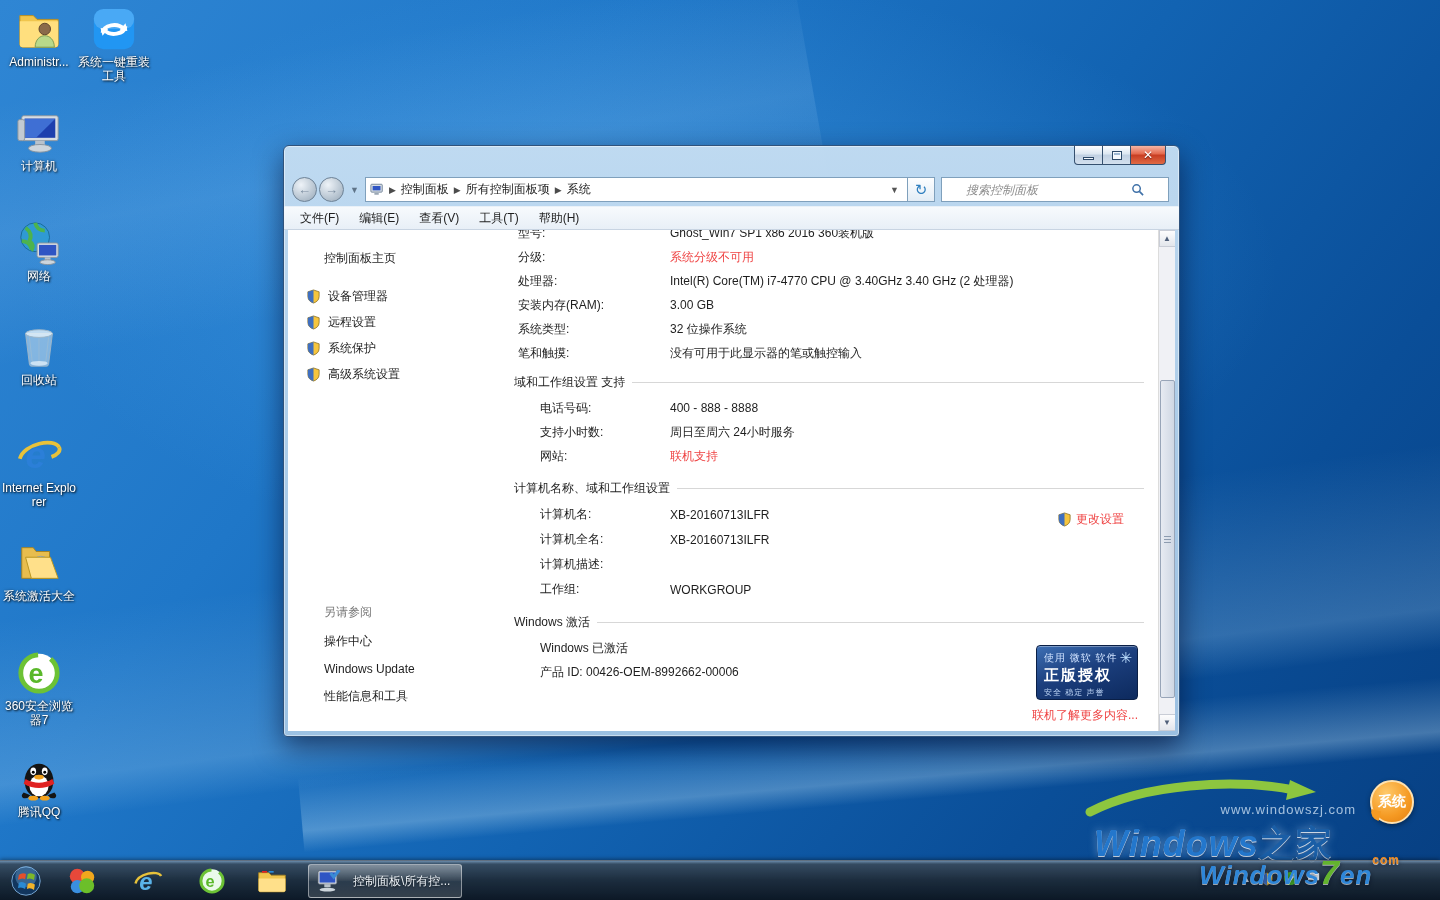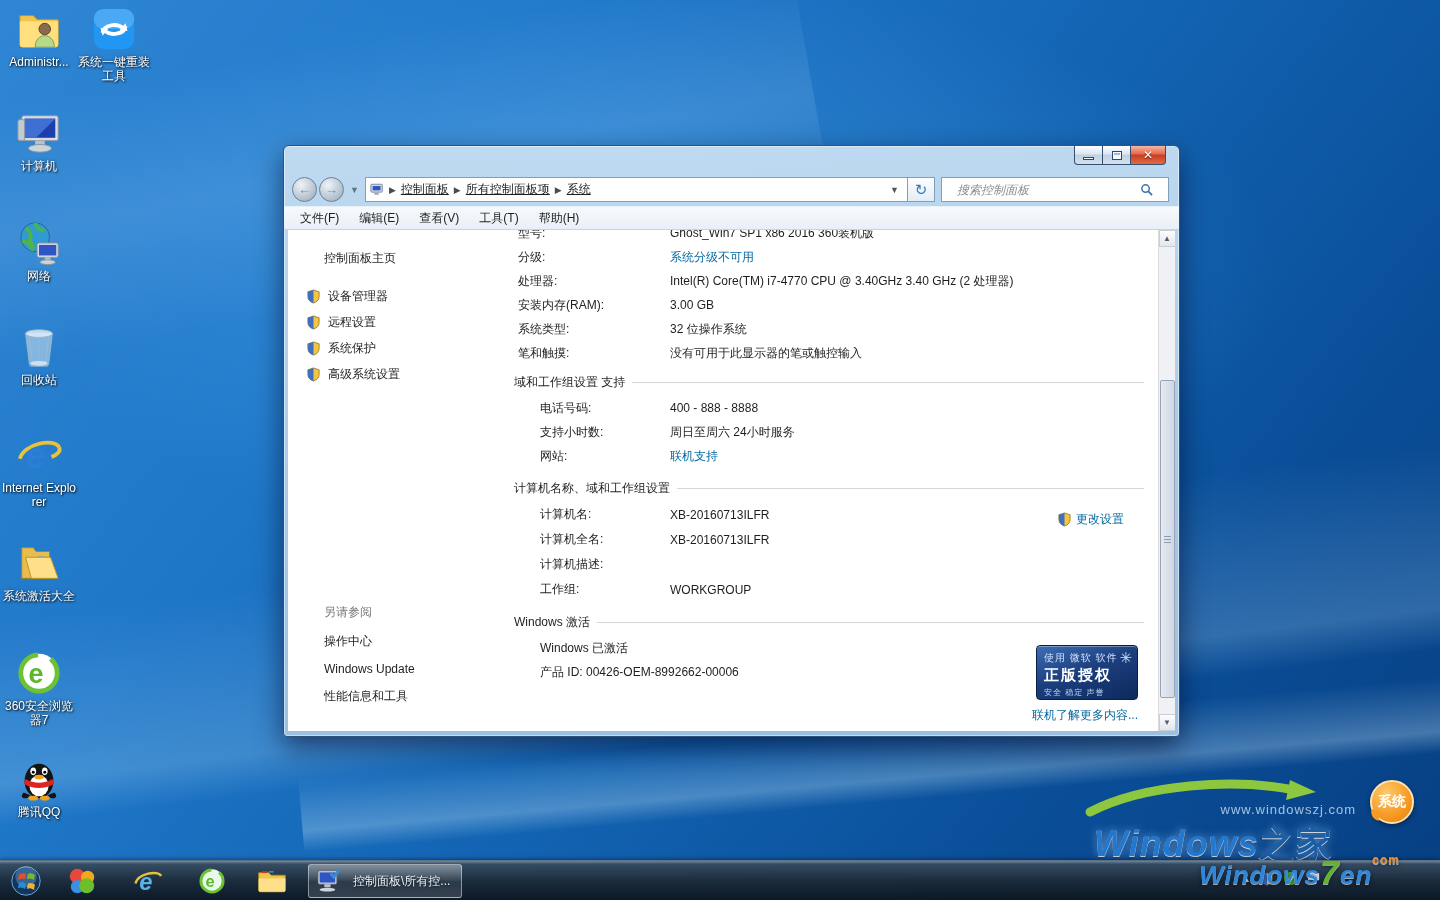--- a/index.html
+++ b/index.html
@@ -41,46 +41,46 @@
   .glyph-max:before { content:""; position:absolute; left:1px; right:1px; top:1px; height:2px; background:#9fb9d4; }
   .glyph-x { color:#fff; font-size:12px; font-weight:bold; text-shadow:0 1px 1px #6d1404; line-height:1; }
 
   .addrrow { display:flex; align-items:center; height:33px; padding:0 10px 0 8px; gap:6px; }
   .navorb { width:25px; height:25px; border-radius:50%; border:1px solid #6d8296;
      background:radial-gradient(circle at 35% 30%, #eef3f8, #b9c6d2 60%, #97a7b6);
      color:#7c8ea0; font-size:13px; display:flex; align-items:center; justify-content:center; }
   .navorb.fwd { margin-left:-4px; }
   .drop-sm { color:#5f7488; font-size:9px; }
   .addrfield { flex:1; height:25px; background:#fff; border:1px solid #7fa0bc; display:flex; align-items:center; padding:0 4px; gap:5px; }
-  .crumb { font-size:12px; color:#1e1e1e; white-space:nowrap;text-decoration:underline; }
+  .crumb { font-size:12px; color:#1e1e1e; white-space:nowrap; }
   .crumb-sep { color:#4b4b4b; font-size:9px; }
   .addr-caret { margin-left:auto; color:#555; font-size:9px; padding:0 4px; }
   .refreshbtn { width:27px; height:25px; border:1px solid #7fa0bc; border-left:none; background:linear-gradient(#fdfeff,#e3edf6);
      display:flex; align-items:center; justify-content:center; color:#2f7fbf; font-size:15px; margin-left:-6px; }
-  .searchbox { width:228px; height:25px; background:#fff; border:1px solid #7fa0bc; display:flex; align-items:center; padding:0 15px; }
+  .searchbox { width:228px; height:25px; background:#fff; border:1px solid #7fa0bc; display:flex; align-items:center; padding:0 24px; }
   .searchbox input { flex:1; border:none; outline:none; font-size:12px; font-family:inherit; color:#333; background:transparent; }
   .searchbox input::placeholder { font-style:italic; color:#8d8d8d; }
 
   .menubar { height:24px; background:linear-gradient(#f7fafd,#e8eff7); border-top:1px solid #e9f1f8; border-bottom:1px solid #c8d4e2;
      display:flex; align-items:center; gap:20px; padding:0 16px; font-size:12px; color:#1e1e1e; }
 
   .content { position:relative; margin:0 4px 4px 4px; height:501px; background:#fff; display:flex; overflow:hidden; }
   .sidebar { width:206px; padding:18px 0 14px 14px; display:flex; flex-direction:column; font-size:12px; color:#1e1e1e; }
   .side-home { margin:2px 0 22px 22px; }
   .side-task { display:flex; align-items:center; gap:7px; margin:0 0 11px 4px; height:15px; }
   .side-task svg { width:15px; height:15px; flex:0 0 auto; }
   .side-bottom { margin-top:auto; }
   .side-see { color:#7a7a7a; margin:0 0 12px 22px; }
   .side-link { margin:0 0 12px 22px; }
 
   .main { position:relative; flex:1; padding:0 0 0 24px; font-size:12px; color:#1e1e1e; overflow:hidden; }
   .row { display:flex; align-items:center; height:24px; }
   .row .lab { width:152px; flex:0 0 auto; }
   .row .val { white-space:nowrap; }
-  .lnk { color:#0369a1; cursor:pointer; }
+  .lnk { color:#ef4444; cursor:pointer; }
   .sechead { display:flex; align-items:center; margin:9px 14px 5px -4px; }
   .sechead .t { white-space:nowrap; color:#1e1e1e; }
   .sechead .hair { flex:1; border-top:1px solid #d7d7d7; margin-left:7px; }
   .crow { height:25px; }
 
   .change-link { position:absolute; right:34px; top:281px; display:flex; align-items:center; gap:4px; }
   .change-link svg { width:15px; height:15px; }
 
   .genuine { position:absolute; right:20px; top:415px; width:102px; height:55px; border-radius:4px;
      background:linear-gradient(160deg,#3d6fb4 0%, #1c3f7e 45%, #0d2a5e 100%);

